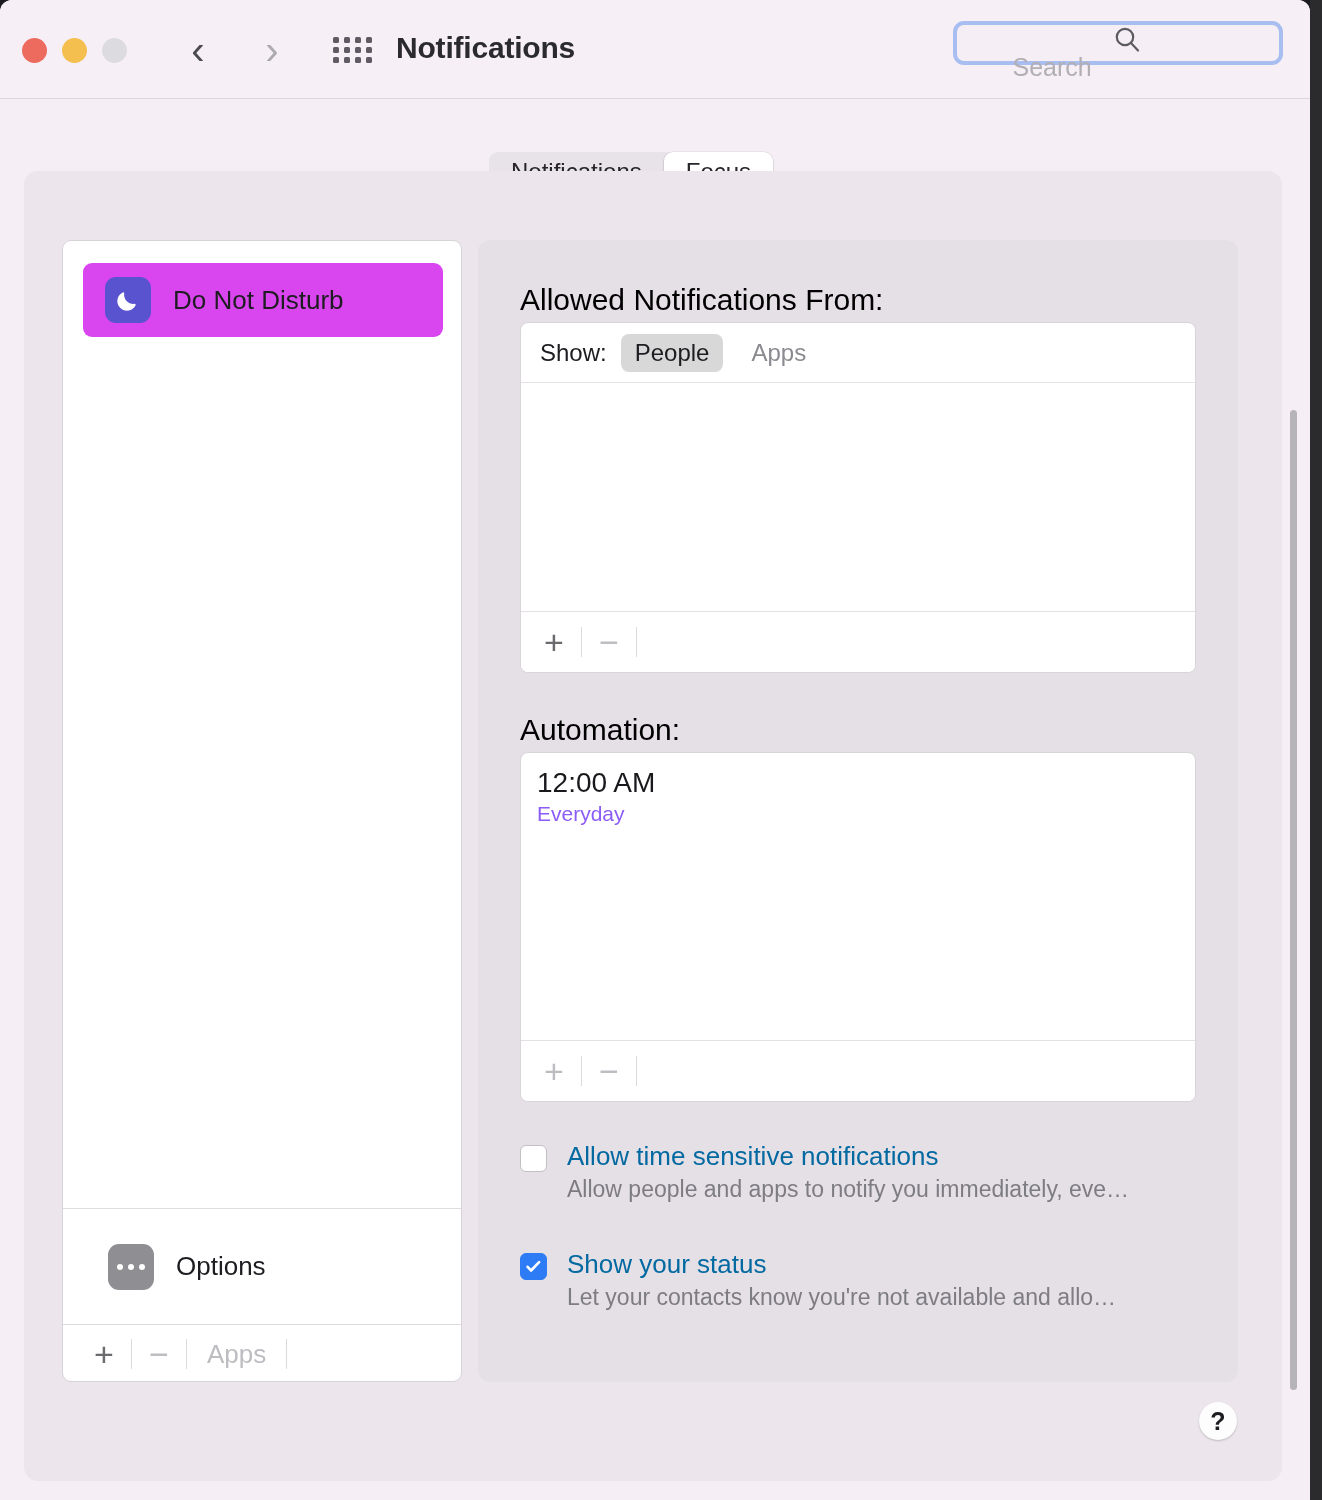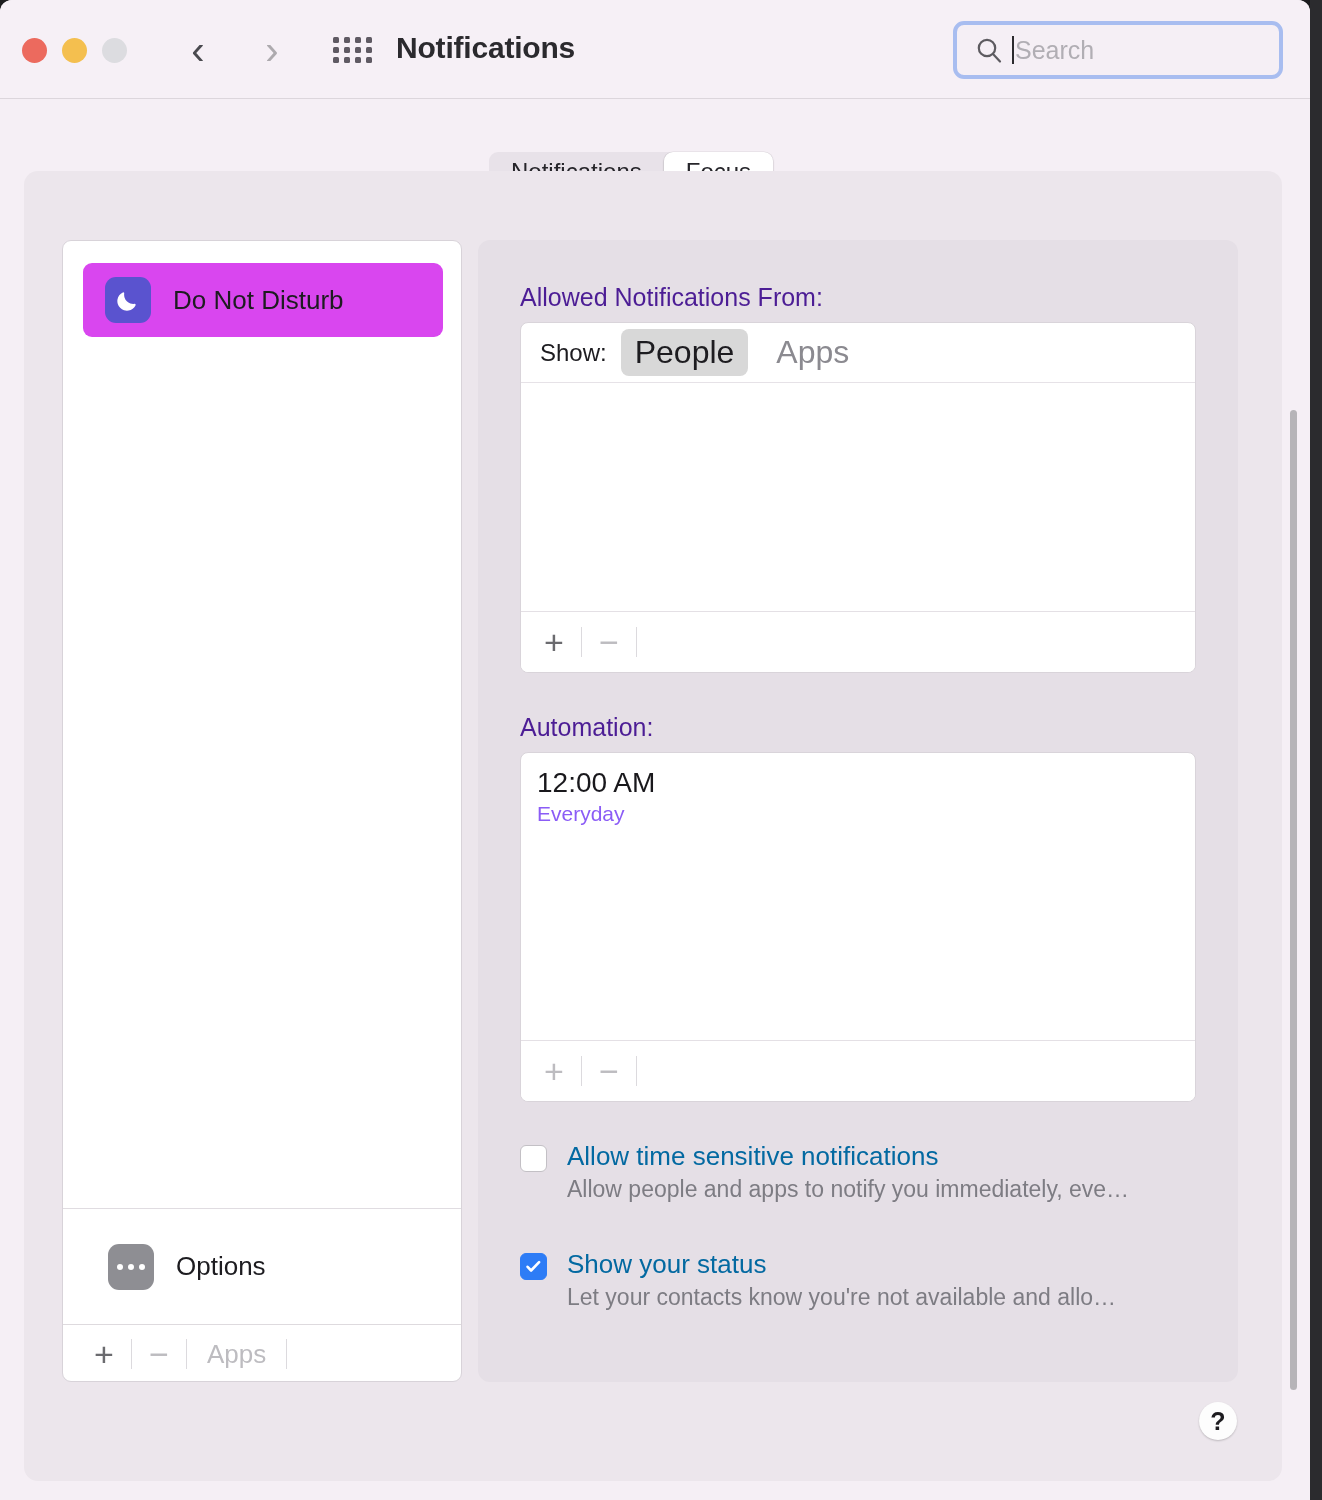--- a/index.html
+++ b/index.html
@@ -88,26 +88,27 @@
     font-size: 30px;
     font-weight: 700;
     color: #2b2a2e;
     letter-spacing: -0.2px;
   }
 
   
   #search-wrap {
     position: absolute;
     right: 27px; top: 21px;
-    width: 330px; height: 58px;
+    width: 330px; height: 44px;
     border-radius: 11px;
     border: 4px solid #a8bdf0;
     background: #f5eff5;
     display: flex; align-items: center;
     padding-left: 18px;
+    flex-direction: column;
   }
   #search-icon { width: 28px; height: 28px; flex: 0 0 auto; }
   #search-caret {
     width: 2px; height: 28px;
     background: #2b2a2e;
     margin-left: 9px;
   }
   #search-input {
     border: none; outline: none; background: transparent;
     font-family: "Liberation Sans", sans-serif;
@@ -254,22 +255,22 @@
   #detail-panel {
     position: absolute;
     left: 478px; top: 240px;
     width: 760px; height: 1142px;
     background: #e5dfe6;
     border-radius: 12px;
   }
 
   .section-label {
     position: absolute;
-    font-size: 25px;
-    color: #4c1d95;
+    font-size: 30px;
+    color: #000000;
   }
   #label-allowed { left: 520px; top: 283px; }
   #label-automation { left: 520px; top: 713px; }
 
   .white-box {
     position: absolute;
     background: #ffffff;
     border: 1px solid #d9d4da;
     border-radius: 8px;
     overflow: hidden;
@@ -281,21 +282,21 @@
   #show-bar {
     position: absolute;
     left: 0; top: 0; right: 0; height: 60px;
     display: flex; align-items: center;
     padding-left: 19px;
     border-bottom: 1px solid #e6e2e7;
   }
   #show-label { font-size: 24px; color: #1d1c20; }
   .show-opt {
     margin-left: 14px;
-    font-size: 32px;
+    font-size: 24px;
     padding: 5px 14px;
     border-radius: 8px;
     color: #8b8a90;
     cursor: default;
   }
   .show-opt.selected { background: #d8d8d8; color: #1d1c20; }
 
   #allowed-empty { position: absolute; left: 0; right: 0; top: 61px; bottom: 62px; background:#fff; }
 
   .box-toolbar {

